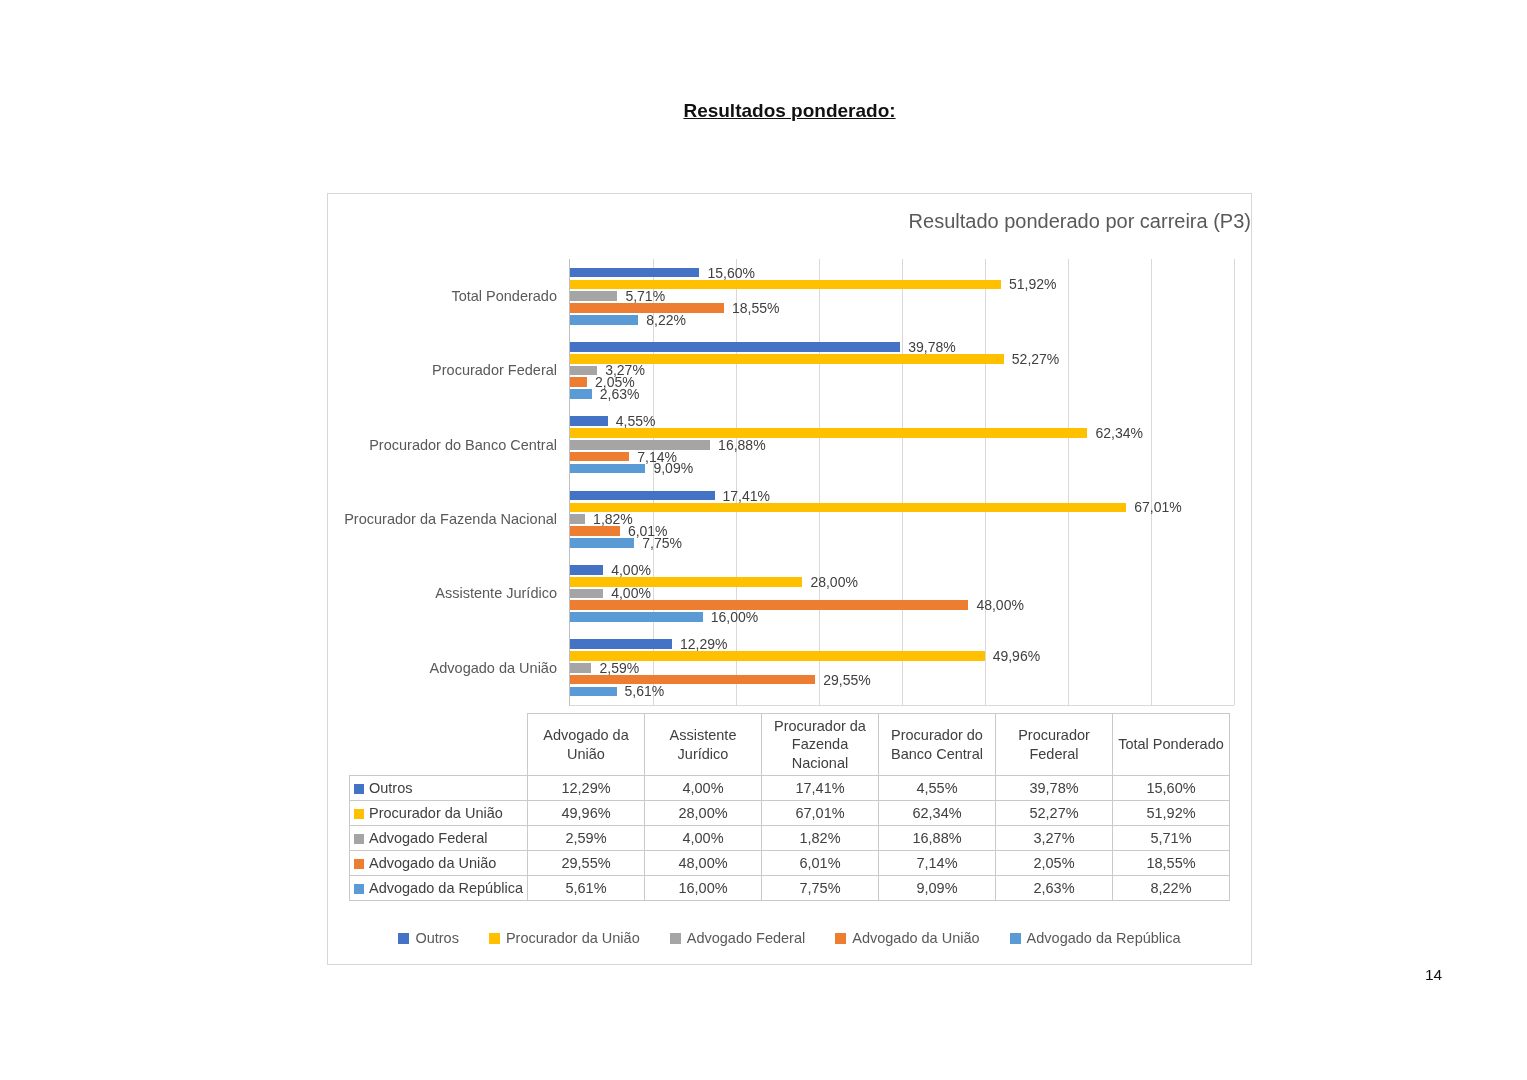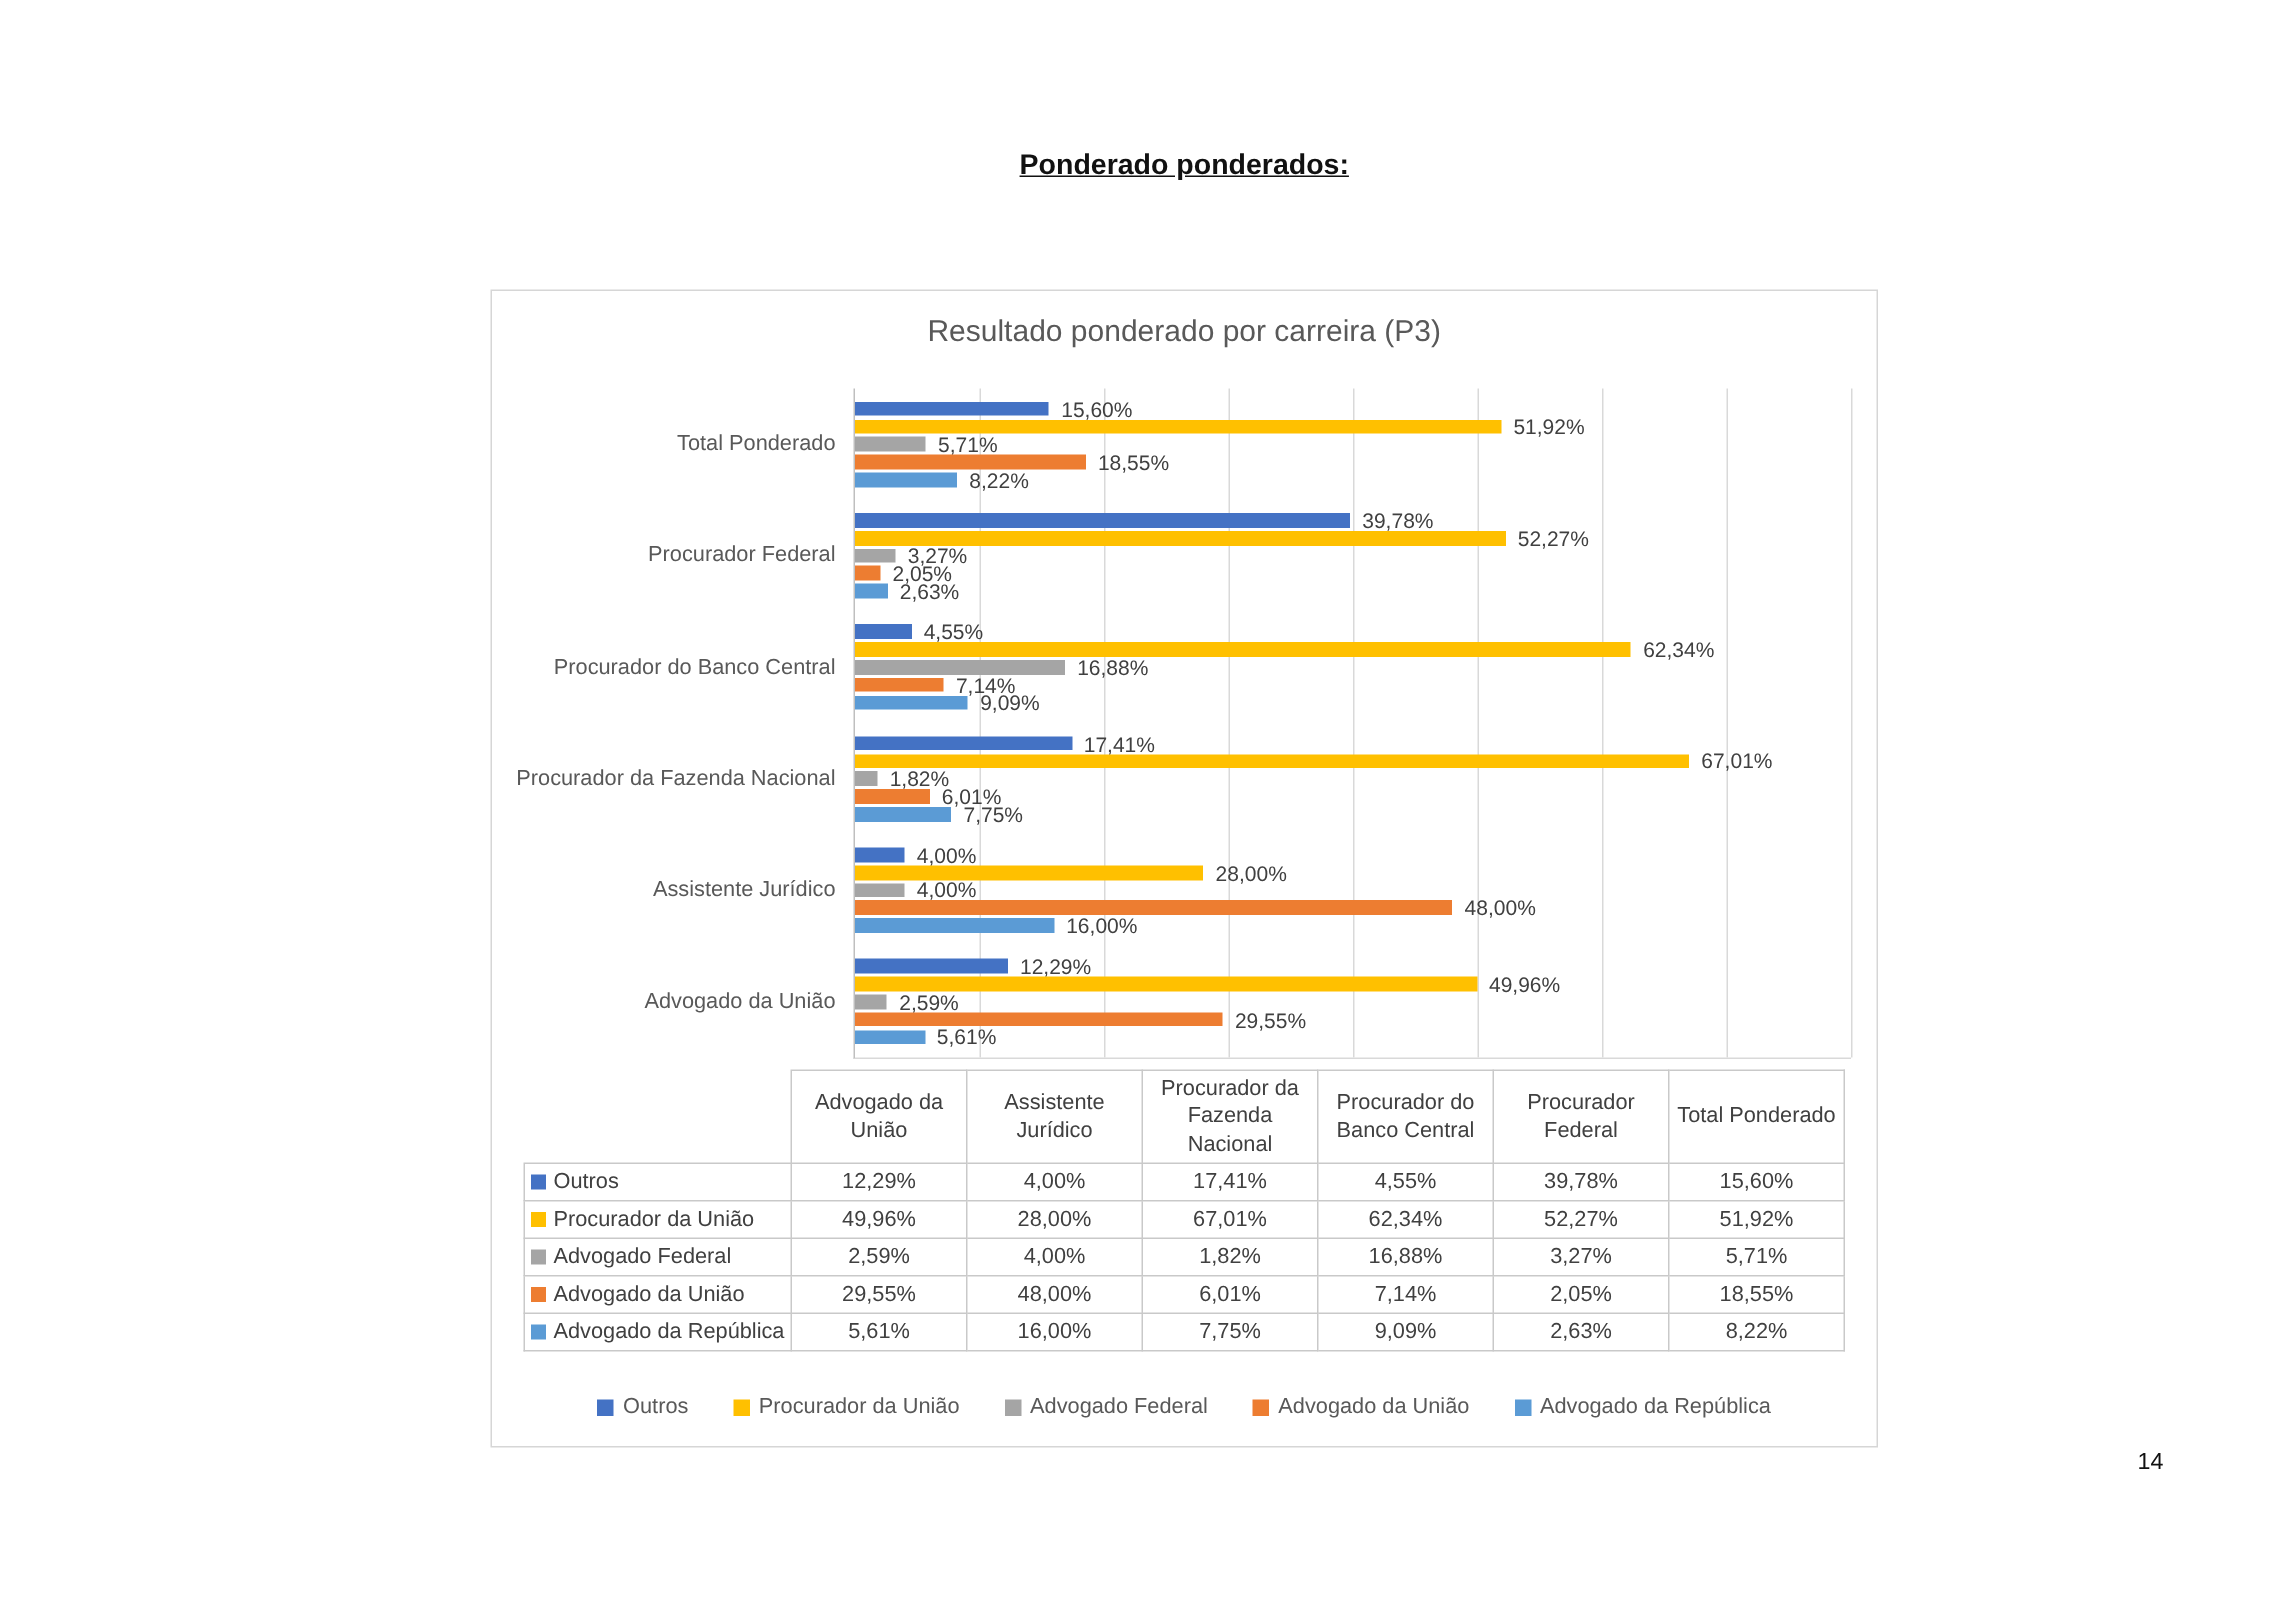--- a/index.html
+++ b/index.html
@@ -2,21 +2,21 @@
 <html><head>
 <meta charset="utf-8">
 <style>
   html,body{margin:0;padding:0;}
   body{width:1527px;height:1080px;background:#ffffff;position:relative;overflow:hidden;
        font-family:"Liberation Sans", sans-serif;}
   .doc-title{position:absolute;left:327px;top:100px;width:925px;text-align:center;
              font-size:19px;font-weight:bold;text-decoration:underline;color:#111111;}
   .chart-box{position:absolute;left:327px;top:193px;width:923px;height:770px;
              border:1px solid #d6d6d6;background:#ffffff;}
-  .chart-title{position:absolute;top:16px;left:0;width:100%;text-align:center;
+  .chart-title{position:absolute;top:16px;left:0;width:100%;text-align:right;
                font-size:20px;color:#595959;}
   .plot{position:absolute;left:241px;top:65px;width:664px;height:446px;
         border-left:1px solid #bfbfbf;border-bottom:1px solid #d9d9d9;}
   .gridline{position:absolute;top:0;bottom:0;width:1px;background:#d9d9d9;}
   .cat-group{position:absolute;left:0;right:0;display:flex;flex-direction:column;
              justify-content:center;row-gap:2.2px;}
   .bar-row{display:flex;align-items:center;height:9.6px;}
   .bar{height:9.6px;flex:none;}
   .bar-label{margin-left:8px;font-size:14px;color:#404040;line-height:1;white-space:nowrap;}
   .cat-labels{position:absolute;left:0;top:65px;width:229px;height:446px;}
@@ -36,21 +36,21 @@
           align-items:center;gap:30px;}
   .legend-item{display:flex;align-items:center;gap:6px;font-size:14.5px;color:#595959;}
   .legend-swatch{width:11px;height:11px;flex:none;}
   .page-number{position:absolute;left:1425px;top:966px;font-size:15.5px;color:#111111;}
 </style>
 </head>
 <body>
 
 <div class="page">
 
-  <div class="doc-title">Ponderado ponderados:</div>
+  <div class="doc-title">Resultados ponderado:</div>
 
   <div class="chart-box">
     <div class="chart-title">Resultado ponderado por carreira (P3)</div>
     <div class="cat-labels" id="catLabels">
         <div class="cat-label" style="top: 0px; height: 74.3333px;">Total Ponderado</div>
         <div class="cat-label" style="top: 74.3333px; height: 74.3333px;">Procurador Federal</div>
         <div class="cat-label" style="top: 148.667px; height: 74.3333px;">Procurador do Banco Central</div>
         <div class="cat-label" style="top: 223px; height: 74.3333px;">Procurador da Fazenda Nacional</div>
         <div class="cat-label" style="top: 297.333px; height: 74.3333px;">Assistente Jurídico</div>
         <div class="cat-label" style="top: 371.667px; height: 74.3333px;">Advogado da União</div>

